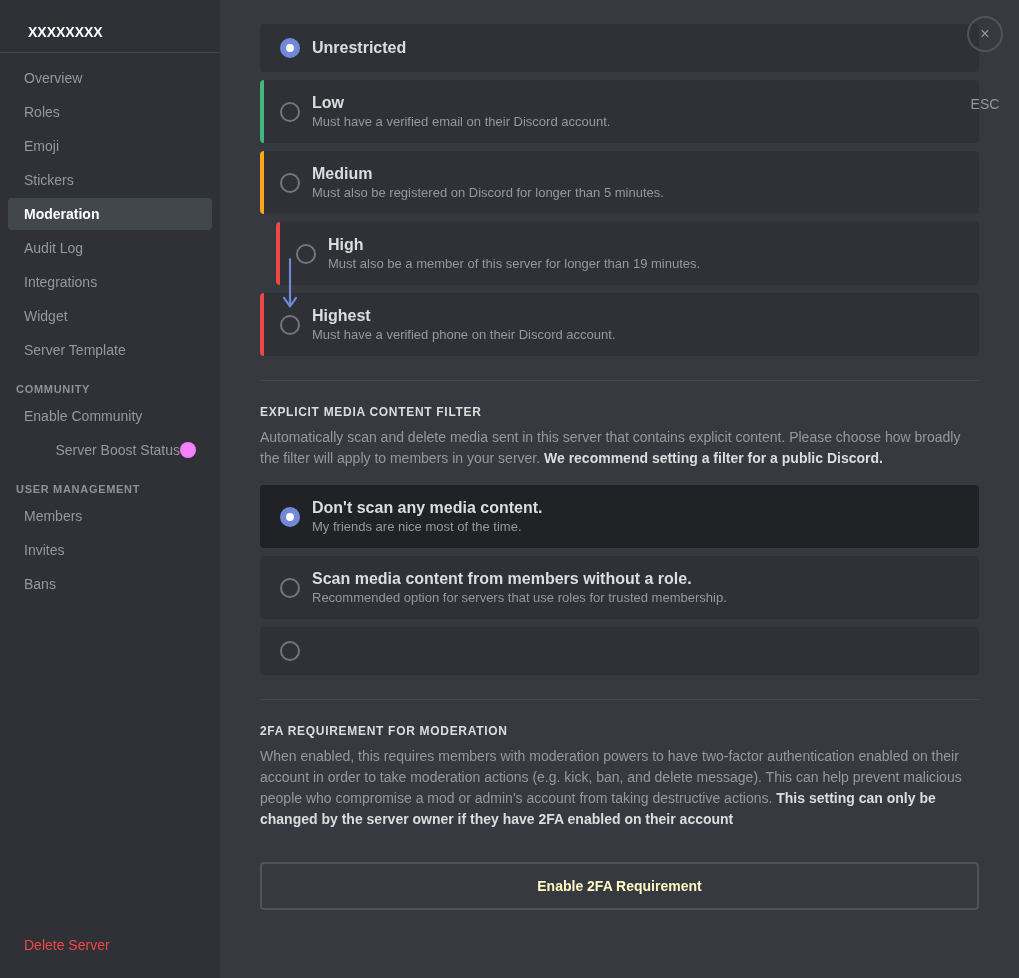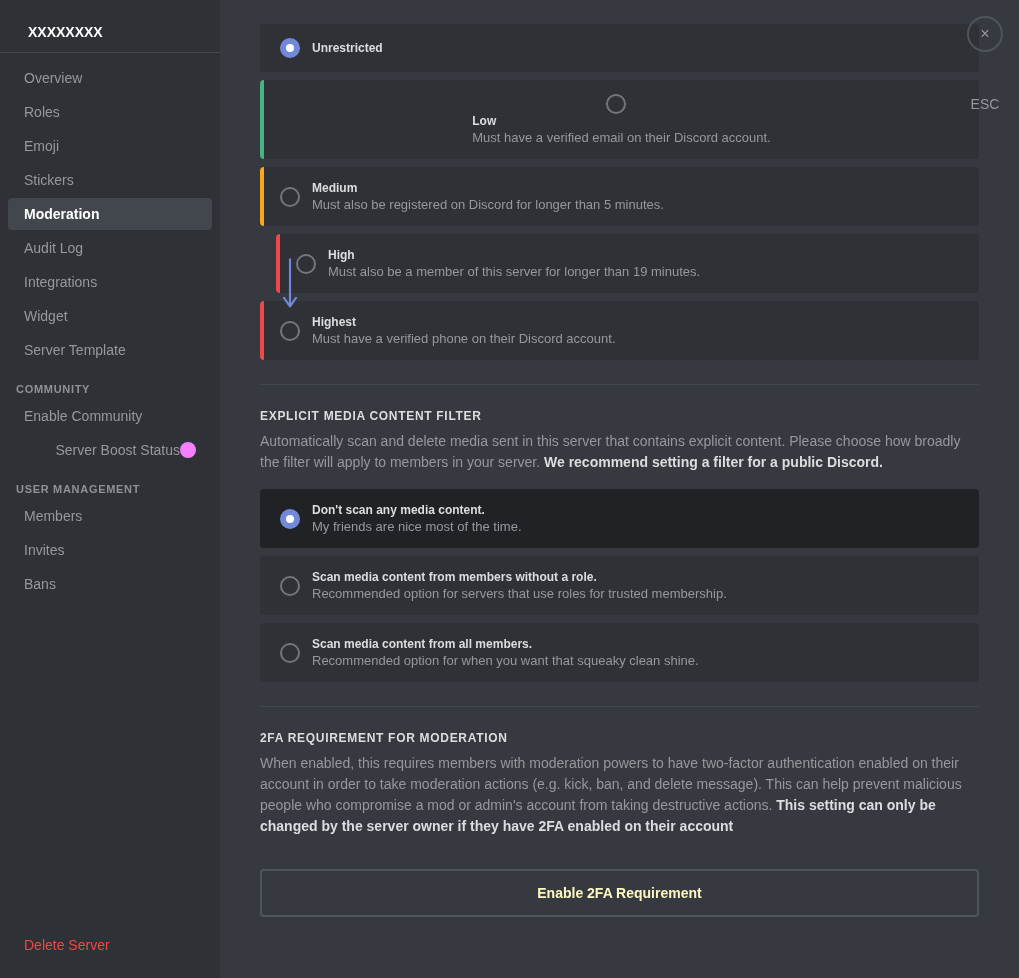--- a/index.html
+++ b/index.html
@@ -116,21 +116,21 @@
       padding: 14px 16px;
       display: flex;
       align-items: center;
       cursor: pointer;
       border-left: 4px solid transparent;
     }
     .option-card.selected {
       background: #36393f;
       border-left-color: transparent;
     }
-    .option-card.green { border-left-color: #43b581; flex-direction: column; }
+    .option-card.green { border-left-color: #43b581; }
     .option-card.yellow { border-left-color: #faa61a; }
     .option-card.orange { border-left-color: #f04747; margin-left: 16px; }
     .option-card.red { border-left-color: #f04747; }
 
     .radio-button {
       width: 20px;
       height: 20px;
       border-radius: 50%;
       border: 2px solid #72767d;
       display: flex;
@@ -149,21 +149,21 @@
       height: 8px;
       border-radius: 50%;
       background: #fff;
     }
 
     .option-text {
       display: flex;
       flex-direction: column;
     }
     .option-title {
-      font-size: 12px;
+      font-size: 16px;
       font-weight: 600;
       color: #dcddde;
     }
     .option-desc {
       font-size: 13px;
       color: #96989d;
       margin-top: 2px;
     }
 
     
@@ -343,24 +343,20 @@
     <div class="option-card">
       <div class="radio-button"></div>
       <div class="option-text">
         <span class="option-title">Scan media content from members without a role.</span>
         <span class="option-desc">Recommended option for servers that use roles for trusted membership.</span>
       </div>
     </div>
 
     <div class="option-card">
       <div class="radio-button"></div>
-      <div class="option-text">
-        <span class="option-title">Scan media content from all members.</span>
-        <span class="option-desc">Recommended option for when you want that squeaky clean shine.</span>
-      </div>
     </div>
   </div>
 
   <div class="divider"></div>
 
   <div>
     <div class="section-title">2FA REQUIREMENT FOR MODERATION</div>
     <p class="section-desc">
       <span>When enabled, this requires members with moderation powers to have two-factor authentication enabled on their account in order to take moderation actions (e.g. kick, ban, and delete message). This can help prevent malicious people who compromise a mod or admin's account from taking destructive actions.</span>
       <strong>This setting can only be changed by the server owner if they have 2FA enabled on their account</strong>

